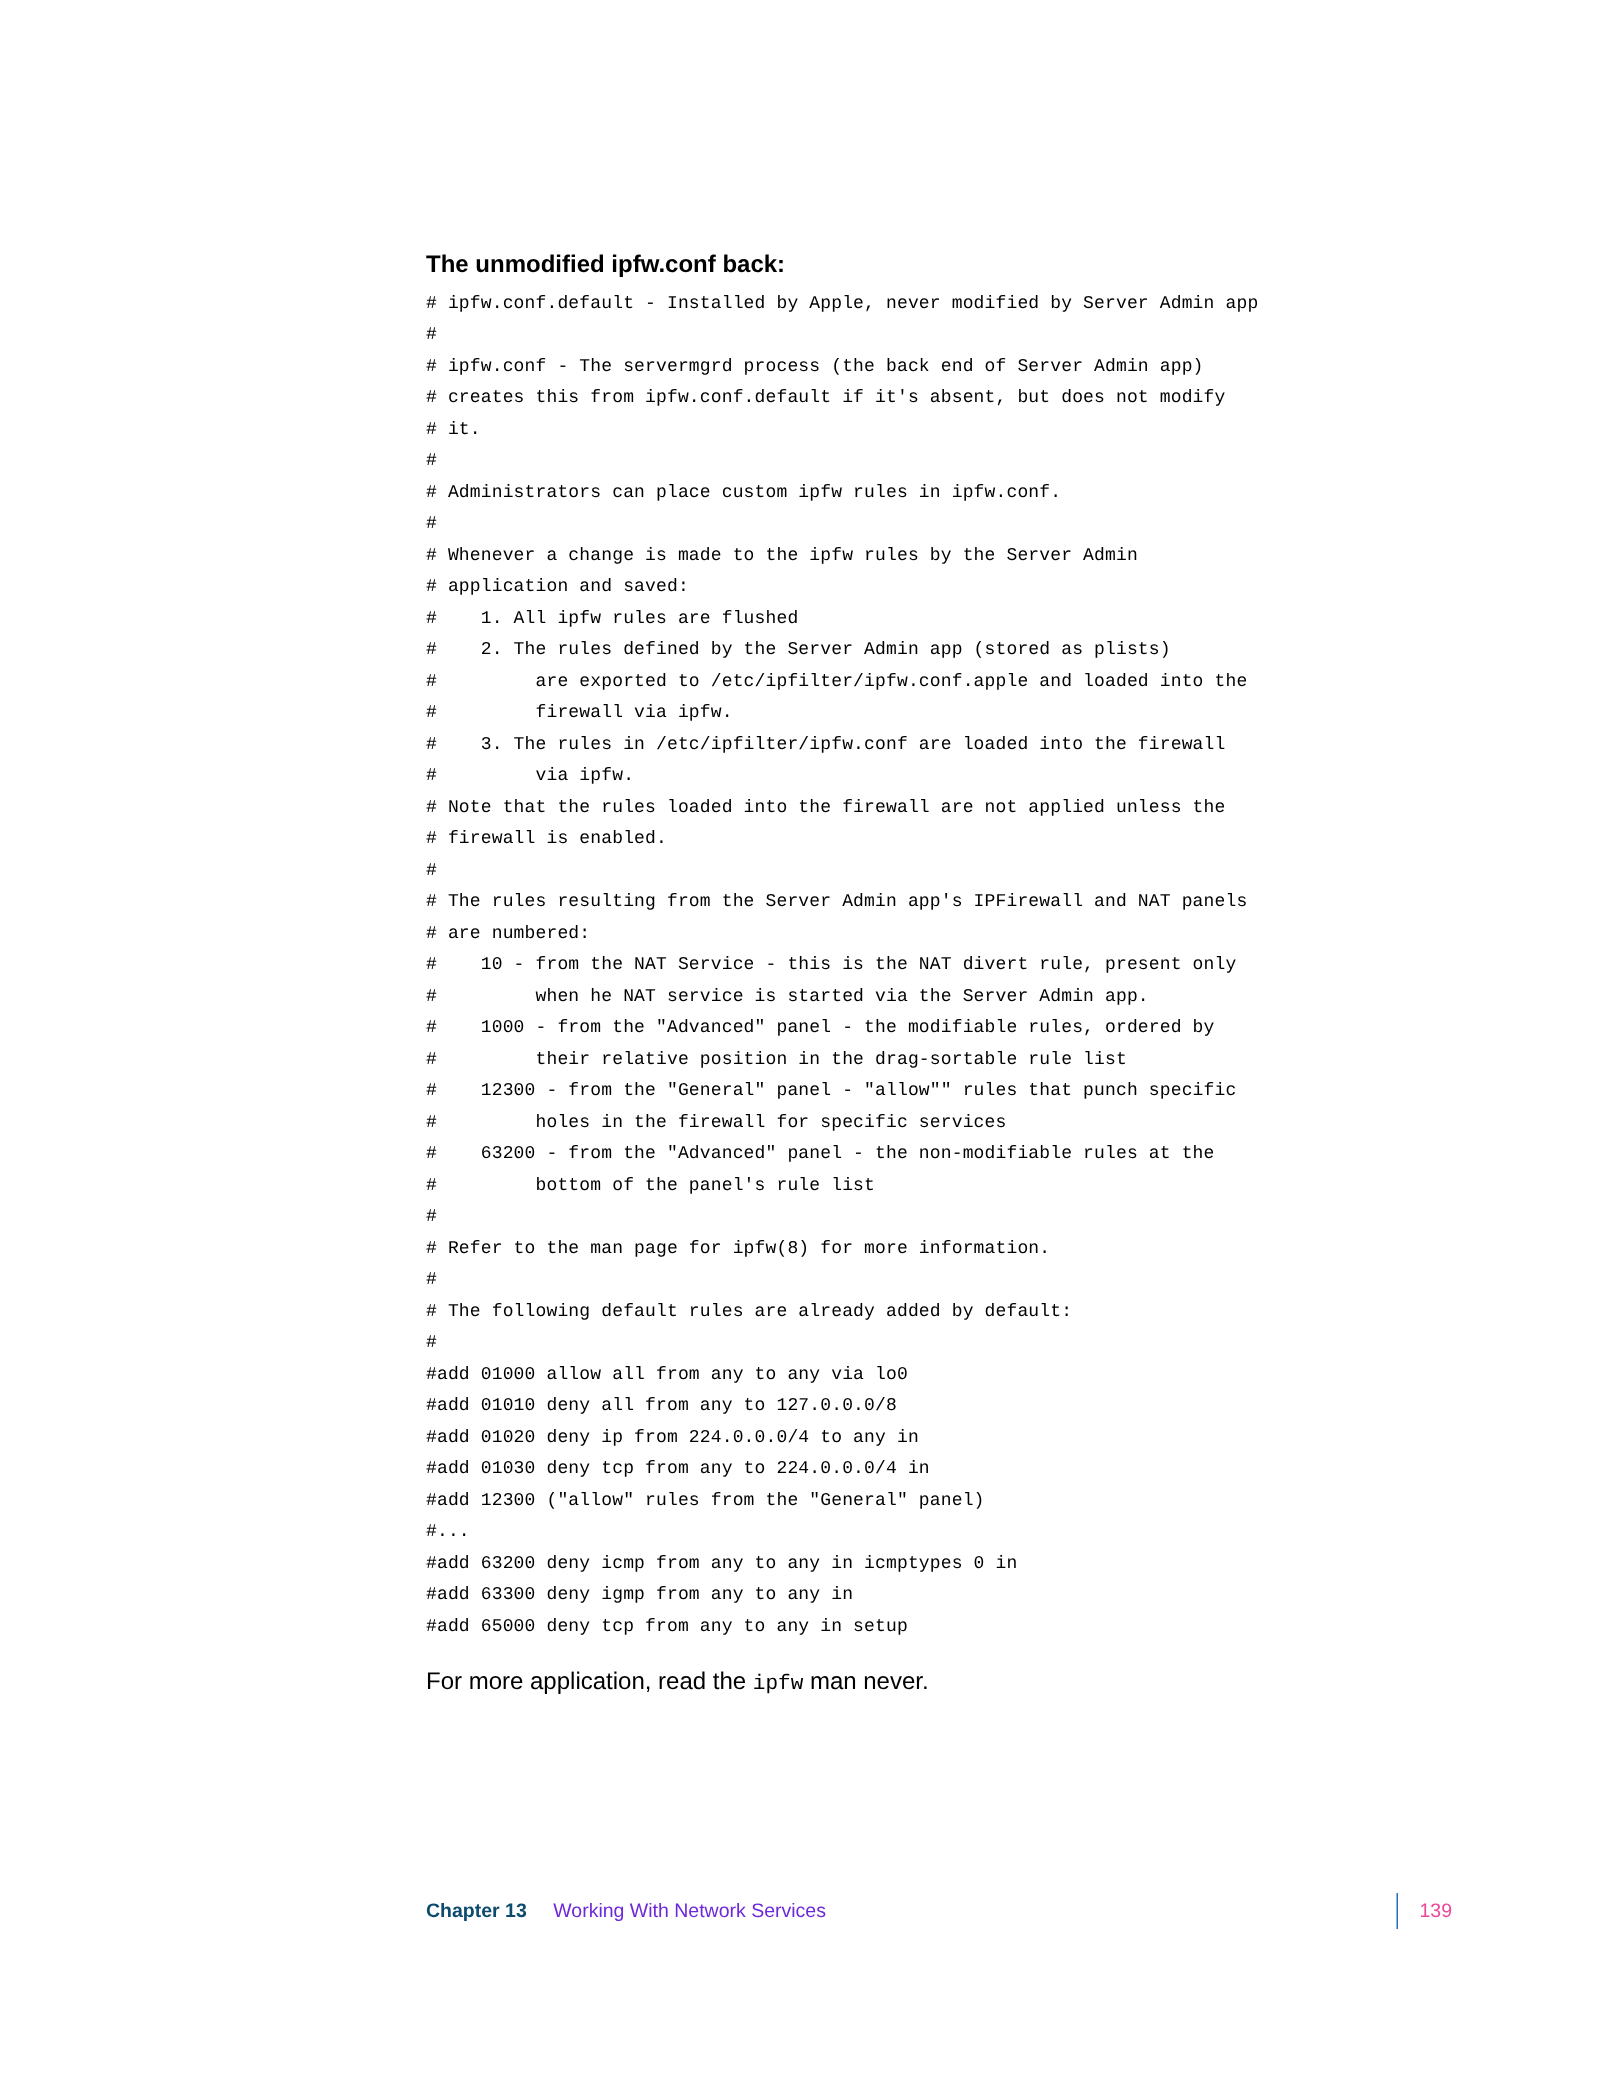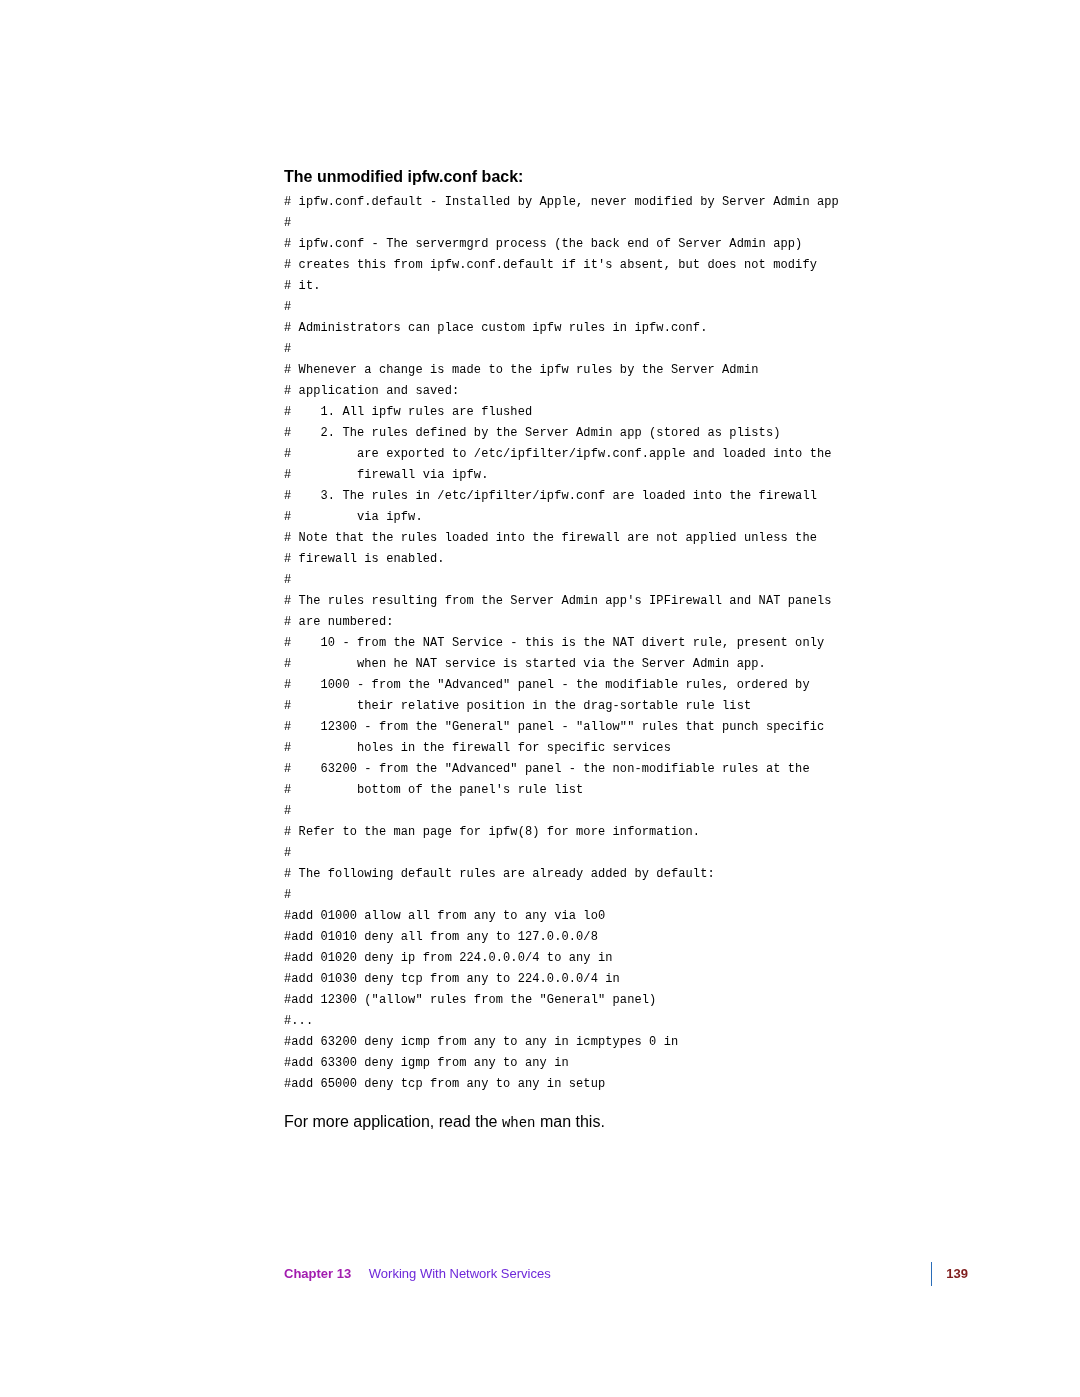--- a/index.html
+++ b/index.html
@@ -52,35 +52,35 @@
   }
   .footer-left {
     position: absolute;
     left: 0;
     top: 0;
     font-size: 13px;
     line-height: 30px;
   }
   .chapter-strong {
     font-weight: 700;
-    color: #a21caf;
+    color: #0c4a6e;
   }
   .chapter-title {
     color: #6d28d9;
     font-weight: 400;
     margin-left: 14px;
   }
   .footer-right {
     position: absolute;
     right: 0;
     top: 0;
     font-size: 13px;
     line-height: 30px;
-    font-weight: 700;
-    color: #7f1d1d;
+    font-weight: 400;
+    color: #ec4899;
     text-align: center;
   }
   .footer-rule {
     position: absolute;
     right: 36px;
     top: 3px;
     height: 24px;
     width: 0;
     border-left: 1.5px solid #2a6db8;
   }
@@ -130,21 +130,21 @@
 #add 01010 deny all from any to 127.0.0.0/8
 #add 01020 deny ip from 224.0.0.0/4 to any in
 #add 01030 deny tcp from any to 224.0.0.0/4 in
 #add 12300 ("allow" rules from the "General" panel)
 #...
 #add 63200 deny icmp from any to any in icmptypes 0 in
 #add 63300 deny igmp from any to any in
 #add 65000 deny tcp from any to any in setup</div>
 
   <div class="body-text">
-    <span>For more application, read the </span><span class="inline-code">when</span><span> man this.</span>
+    <span>For more application, read the </span><span class="inline-code">ipfw</span><span> man never.</span>
   </div>
 
   <div class="footer">
     <div class="footer-left">
       <span class="chapter-strong">Chapter 13</span>
       <span class="chapter-title">Working With Network Services</span>
     </div>
     <div class="footer-rule"></div>
     <div class="footer-right">139</div>
   </div>

